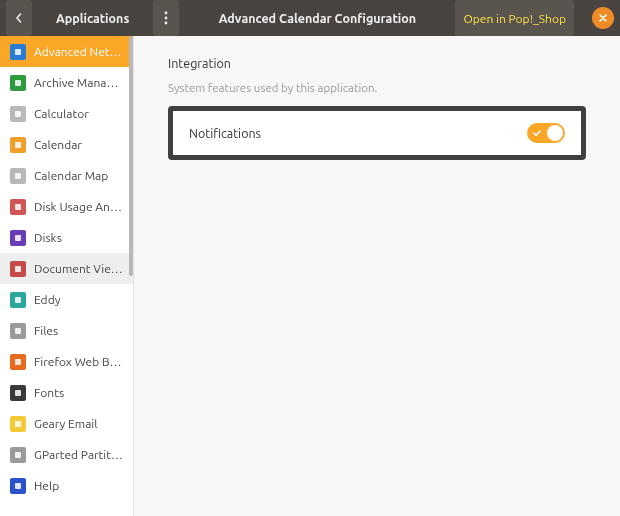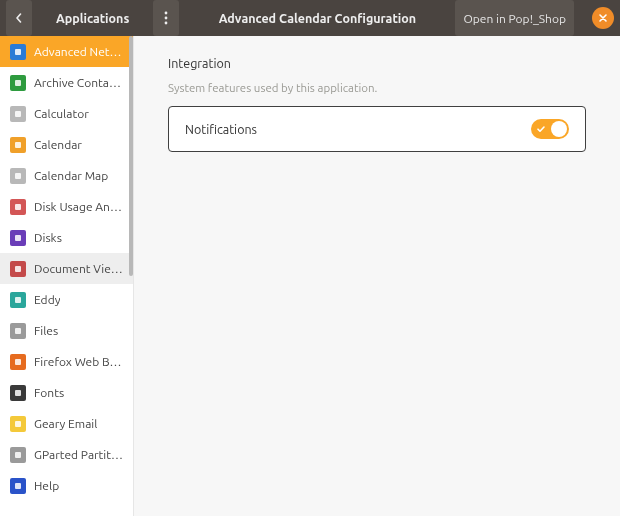--- a/index.html
+++ b/index.html
@@ -1,36 +1,36 @@
 <!DOCTYPE html>
 <html><head>
 <meta charset="utf-8">
 <style>
   * { box-sizing: border-box; margin: 0; padding: 0; }
   html, body { width: 620px; height: 516px; font-family: "Ubuntu", "Cantarell", sans-serif; font-size: 13px; color: #3b3b3b; background: #f7f7f7; overflow: hidden; }
   .window { width: 620px; height: 516px; display: flex; flex-direction: column; }
   .headerbar { height: 36px; background: #4a4440; color: #f0eeec; display: flex; align-items: center; padding: 0 6px; gap: 18px; }
-  .hb-btn { height: 36px; min-width: 26px; border-radius: 3px; background: #5a544f; display: inline-flex; align-items: center; justify-content: center; color: #e5e5e5; font-size: 12px; padding: 8px 8px; cursor: pointer; }
+  .hb-btn { height: 36px; min-width: 26px; border-radius: 3px; background: #5a544f; display: inline-flex; align-items: center; justify-content: center; color: #fde047; font-size: 12px; padding: 8px 8px; cursor: pointer; }
   .hb-btn svg { display: block; }
   .hb-label { font-weight: 600; font-size: 12.5px; color: #eee; padding: 0 6px; }
   .hb-title { flex: 1; text-align: center; font-weight: 600; font-size: 12.5px; color: #eee; }
   .hb-close { width: 22px; height: 22px; border-radius: 50%; background: #f08c28; display: inline-flex; align-items: center; justify-content: center; cursor: pointer; }
   .body { flex: 1; display: flex; min-height: 0; }
   .sidebar { width: 134px; background: #fff; border-right: 1px solid #e6e6e6; display: flex; flex-direction: column; position: relative; }
   .sidebar-scroll { flex: 1; overflow-y: auto; scrollbar-width: none; }
   .sidebar-track { position: absolute; right: 0; top: 0; width: 4px; height: 240px; background: #b8b8b8; border-radius: 2px; }
   .sb-item { display: flex; align-items: center; gap: 8px; height: 31px; padding: 0 10px; cursor: pointer; font-size: 12px; color: #444; white-space: nowrap; }
   .sb-item.selected { background: #faa627; color: #fff; }
   .sb-item.hover { background: #eeeeee; }
   .sb-icon { width: 16px; height: 16px; border-radius: 2px; flex-shrink: 0; display: inline-flex; align-items: center; justify-content: center; }
   .sb-label { overflow: hidden; text-overflow: ellipsis; }
   .main { flex: 1; padding: 20px 34px; overflow-y: auto; }
   .section-title { font-weight: 400; font-size: 12.5px; color: #333; }
   .section-sub { font-size: 11.5px; color: #9a9a94; margin-top: 11px; margin-bottom: 12px; }
-  .card { background: #fff; border: 1px solid #404040; border-radius: 4px; padding: 0; }
+  .card { background: #fff; border: 5px solid #404040; border-radius: 4px; padding: 0; }
   .row { display: flex; align-items: center; justify-content: space-between; padding: 12px 16px; }
   .row-label { font-size: 12.5px; color: #333; }
   .switch { width: 38px; height: 20px; border-radius: 10px; background: #faa627; position: relative; cursor: pointer; }
   .switch::after { content: ""; position: absolute; right: 2px; top: 2px; width: 16px; height: 16px; border-radius: 50%; background: #fff; }
   .switch .check { position: absolute; left: 5px; top: 3px; }
 </style>
 </head>
 <body>
 
 <div class="window">
@@ -74,21 +74,21 @@
               </svg>
             </span>
             <span class="sb-label">Advanced Network Con…</span>
           </div>
           <div class="sb-item">
             <span class="sb-icon" style="background: rgb(46, 155, 63);">
               <svg width="10" height="10" viewBox="0 0 10 10">
                 <rect x="2" y="2" width="6" height="6" rx="1" fill="#ffffff" opacity="0.85"></rect>
               </svg>
             </span>
-            <span class="sb-label">Archive Contacts</span>
+            <span class="sb-label">Archive Manager</span>
           </div>
           <div class="sb-item">
             <span class="sb-icon" style="background: rgb(184, 184, 184);">
               <svg width="10" height="10" viewBox="0 0 10 10">
                 <rect x="2" y="2" width="6" height="6" rx="1" fill="#ffffff" opacity="0.85"></rect>
               </svg>
             </span>
             <span class="sb-label">Calculator</span>
           </div>
           <div class="sb-item">

